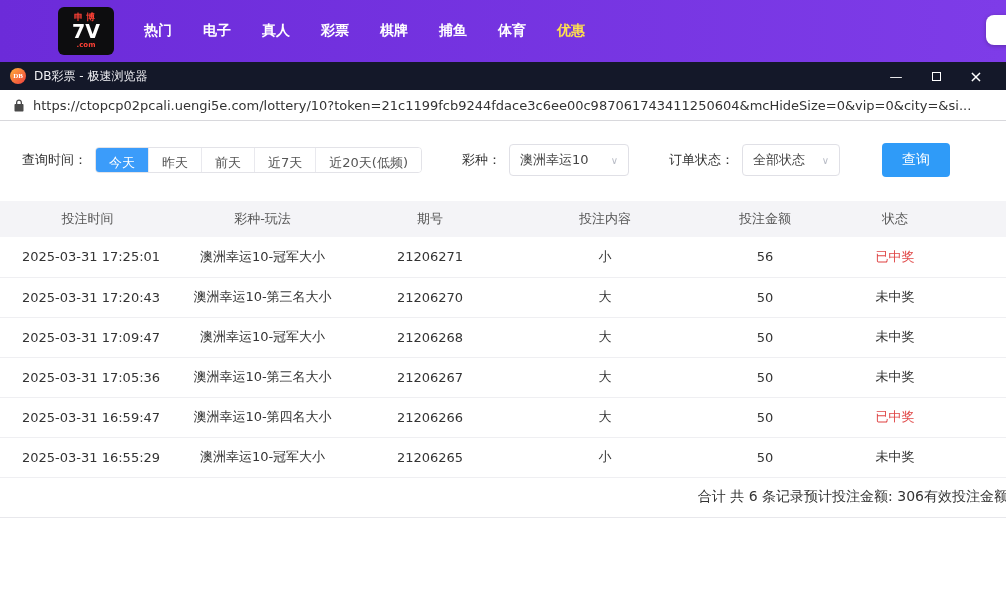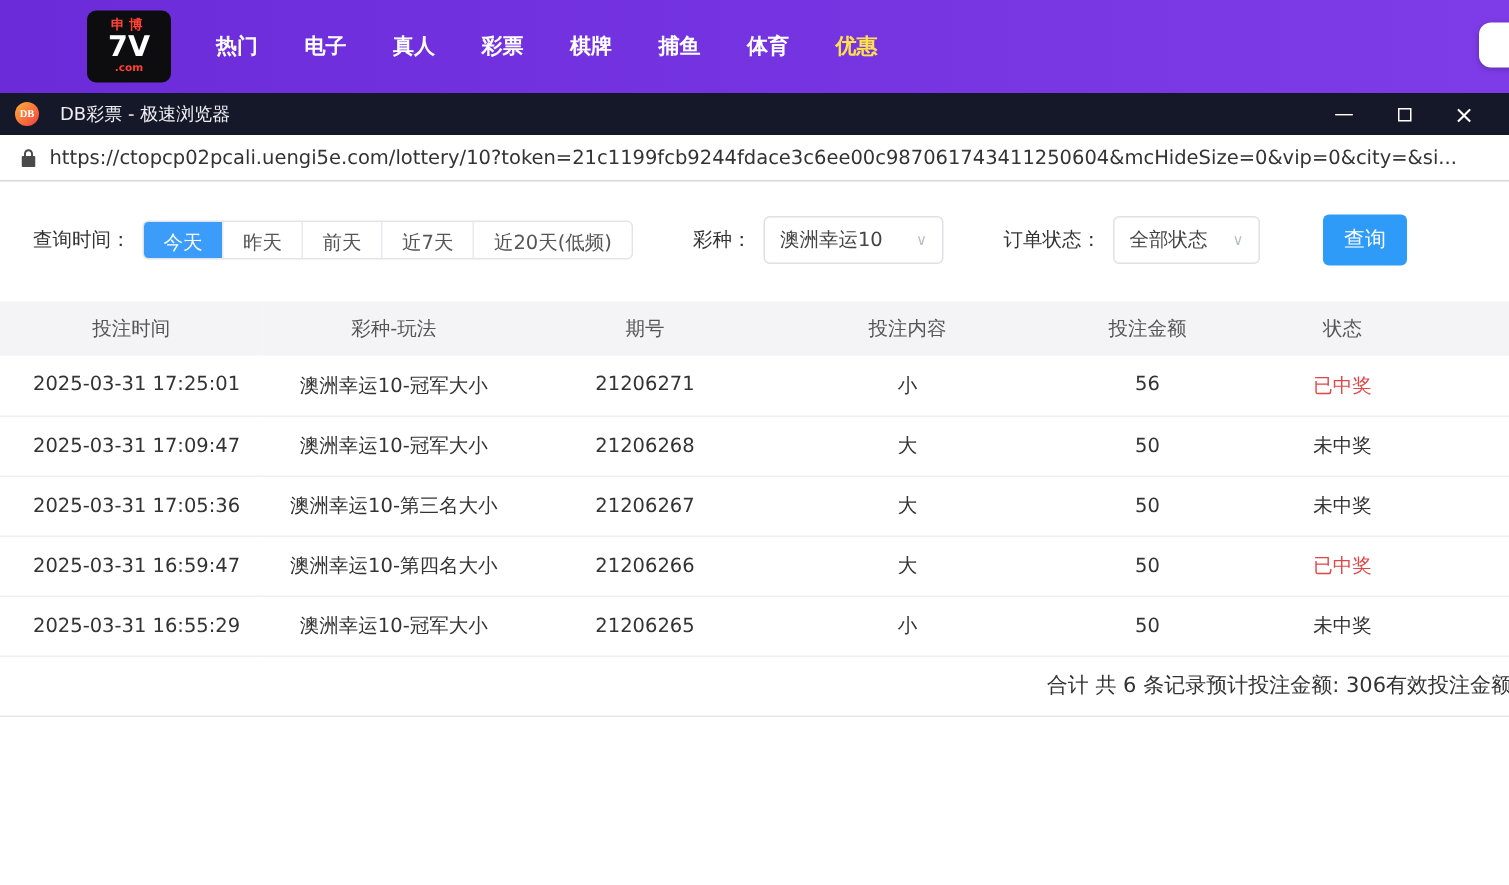--- a/index.html
+++ b/index.html
@@ -13,21 +13,21 @@
   .logo-top{color:#ff4136;font-size:9px;font-weight:bold;letter-spacing:3px;}
   .logo-main{font-size:19px;font-weight:bold;color:#fff;}
   .logo-suffix{font-size:7px;color:#ff4136;font-weight:bold;}
   .site-nav{display:flex;align-items:center;gap:31px;margin-left:30px;}
   .nav-item{color:#fff;font-size:14px;font-weight:700;cursor:pointer;white-space:nowrap;}
   .nav-item.highlight{color:#ffe14d;}
   .float-widget{position:absolute;right:-10px;top:15px;width:30px;height:30px;background:#fff;border-radius:8px;box-shadow:0 1px 4px rgba(0,0,0,.25);cursor:pointer;}
 
   
   .titlebar{height:28px;background:#141829;display:flex;align-items:center;padding:0 10px;}
-  .app-icon{width:16px;height:16px;border-radius:50%;background:linear-gradient(135deg,#ffb03a,#f03e3e);color:#fff;font-size:7px;font-weight:bold;display:flex;align-items:center;justify-content:center;margin-right:14px;flex:0 0 auto;font-family:Liberation Serif, serif;}
+  .app-icon{width:16px;height:16px;border-radius:50%;background:linear-gradient(135deg,#ffb03a,#f03e3e);color:#fff;font-size:7px;font-weight:bold;display:flex;align-items:center;justify-content:center;margin-right:8px;flex:0 0 auto;font-family:Liberation Serif, serif;}
   .tb-title{font-size:12px;color:#f0f0f4;white-space:nowrap;}
   .win-controls{margin-left:auto;display:flex;align-items:center;}
   .win-btn{width:40px;height:28px;display:flex;align-items:center;justify-content:center;color:#fff;font-size:13px;cursor:pointer;}
   .win-btn .box{width:9px;height:9px;border:1px solid #fff;display:inline-block;}
   .win-btn.close{font-size:16px;}
 
   
   .addressbar{height:31px;background:#fff;border-bottom:1px solid #d8d8dc;display:flex;align-items:center;padding:0 14px;gap:9px;}
   .lock-icon{flex:0 0 auto;display:flex;align-items:center;cursor:pointer;}
   .url{font-size:13px;color:#333;white-space:nowrap;overflow:hidden;flex:1;cursor:text;}
@@ -41,21 +41,21 @@
   .filters{display:flex;align-items:center;margin:22px 0 0 22px;font-size:13px;color:#333;}
   .seg{display:flex;border:1px solid #e3e3e8;border-radius:4px;overflow:hidden;margin-left:8px;}
   .seg-btn{min-width:46px;padding:0 13px;height:24px;line-height:30px;background:#fff;color:#555;font-size:13px;border-left:1px solid #e9e9ee;cursor:pointer;white-space:nowrap;}
   .seg-btn:first-child{border-left:none;}
   .seg-btn.active{background:#3b9cfa;color:#fff;}
   .flabel{margin-left:40px;white-space:nowrap;}
   .select{display:flex;align-items:center;justify-content:space-between;border:1px solid #e0e0e6;border-radius:4px;height:32px;padding:0 10px;margin-left:8px;color:#444;cursor:pointer;white-space:nowrap;}
   .select .chev{color:#b8bcc6;font-size:10px;margin-left:10px;}
   .select.lottery{width:120px;}
   .select.status{width:98px;}
-  .query-btn{margin-left:42px;width:56px;height:34px;background:#2f9bf8;color:#fff;border:none;border-radius:4px;font-size:14px;cursor:pointer;font-family:inherit;}
+  .query-btn{margin-left:42px;width:68px;height:34px;background:#2f9bf8;color:#fff;border:none;border-radius:4px;font-size:14px;cursor:pointer;font-family:inherit;}
 
   
   .bet-table{width:100%;border-collapse:collapse;margin-top:24px;font-size:13px;color:#333;table-layout:fixed;}
   .bet-table thead tr{background:#f4f4f7;height:36px;}
   .bet-table th{font-weight:normal;color:#555;text-align:center;}
   .bet-table tbody tr{height:40px;border-bottom:1px solid #efeff2;}
   .bet-table td{text-align:center;}
   .bet-table td:first-child{text-align:left;padding-left:22px;}
   .bet-table .won{color:#e04848;}
 
@@ -156,20 +156,29 @@
       <tr>
         <td>2025-03-31 17:25:01</td>
         <td>澳洲幸运10-冠军大小</td>
         <td>21206271</td>
         <td>小</td>
         <td>56</td>
         <td class="won">已中奖</td>
           <td></td>
       </tr>
       <tr>
+        <td>2025-03-31 17:20:43</td>
+        <td>澳洲幸运10-第三名大小</td>
+        <td>21206270</td>
+        <td>大</td>
+        <td>50</td>
+        <td>未中奖</td>
+          <td></td>
+      </tr>
+      <tr>
         <td>2025-03-31 17:09:47</td>
         <td>澳洲幸运10-冠军大小</td>
         <td>21206268</td>
         <td>大</td>
         <td>50</td>
         <td>未中奖</td>
           <td></td>
       </tr>
       <tr>
         <td>2025-03-31 17:05:36</td>

